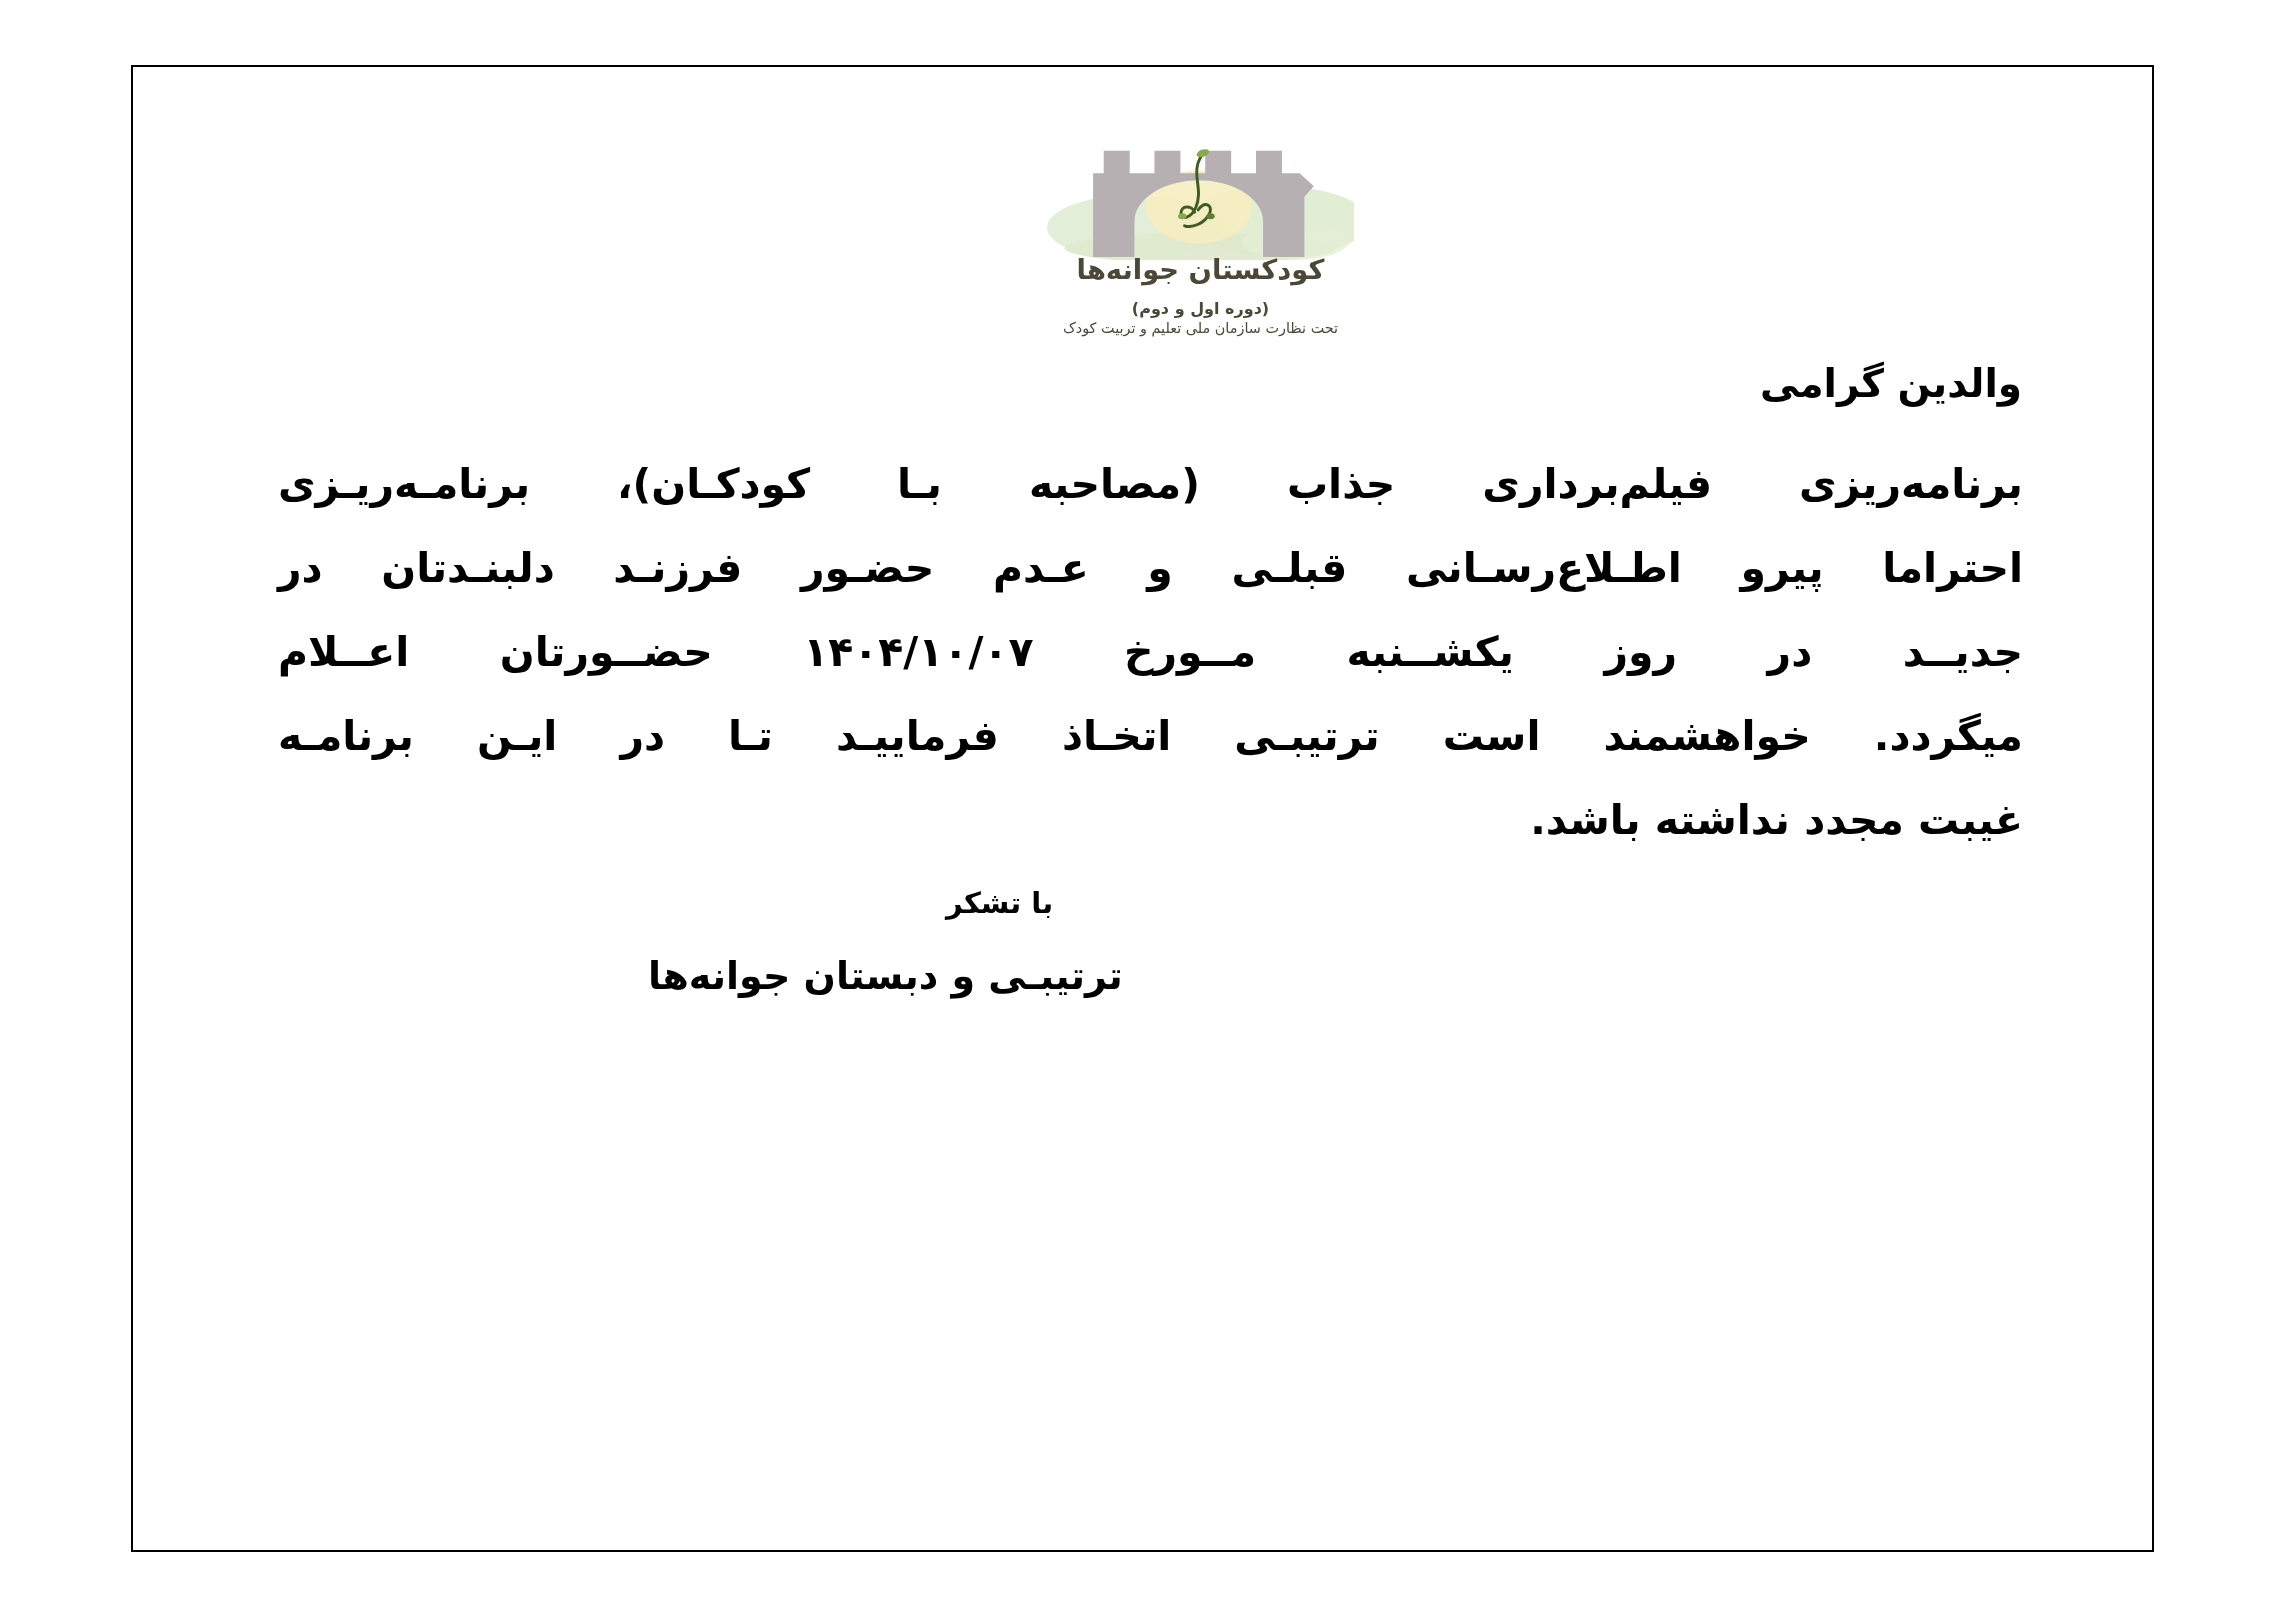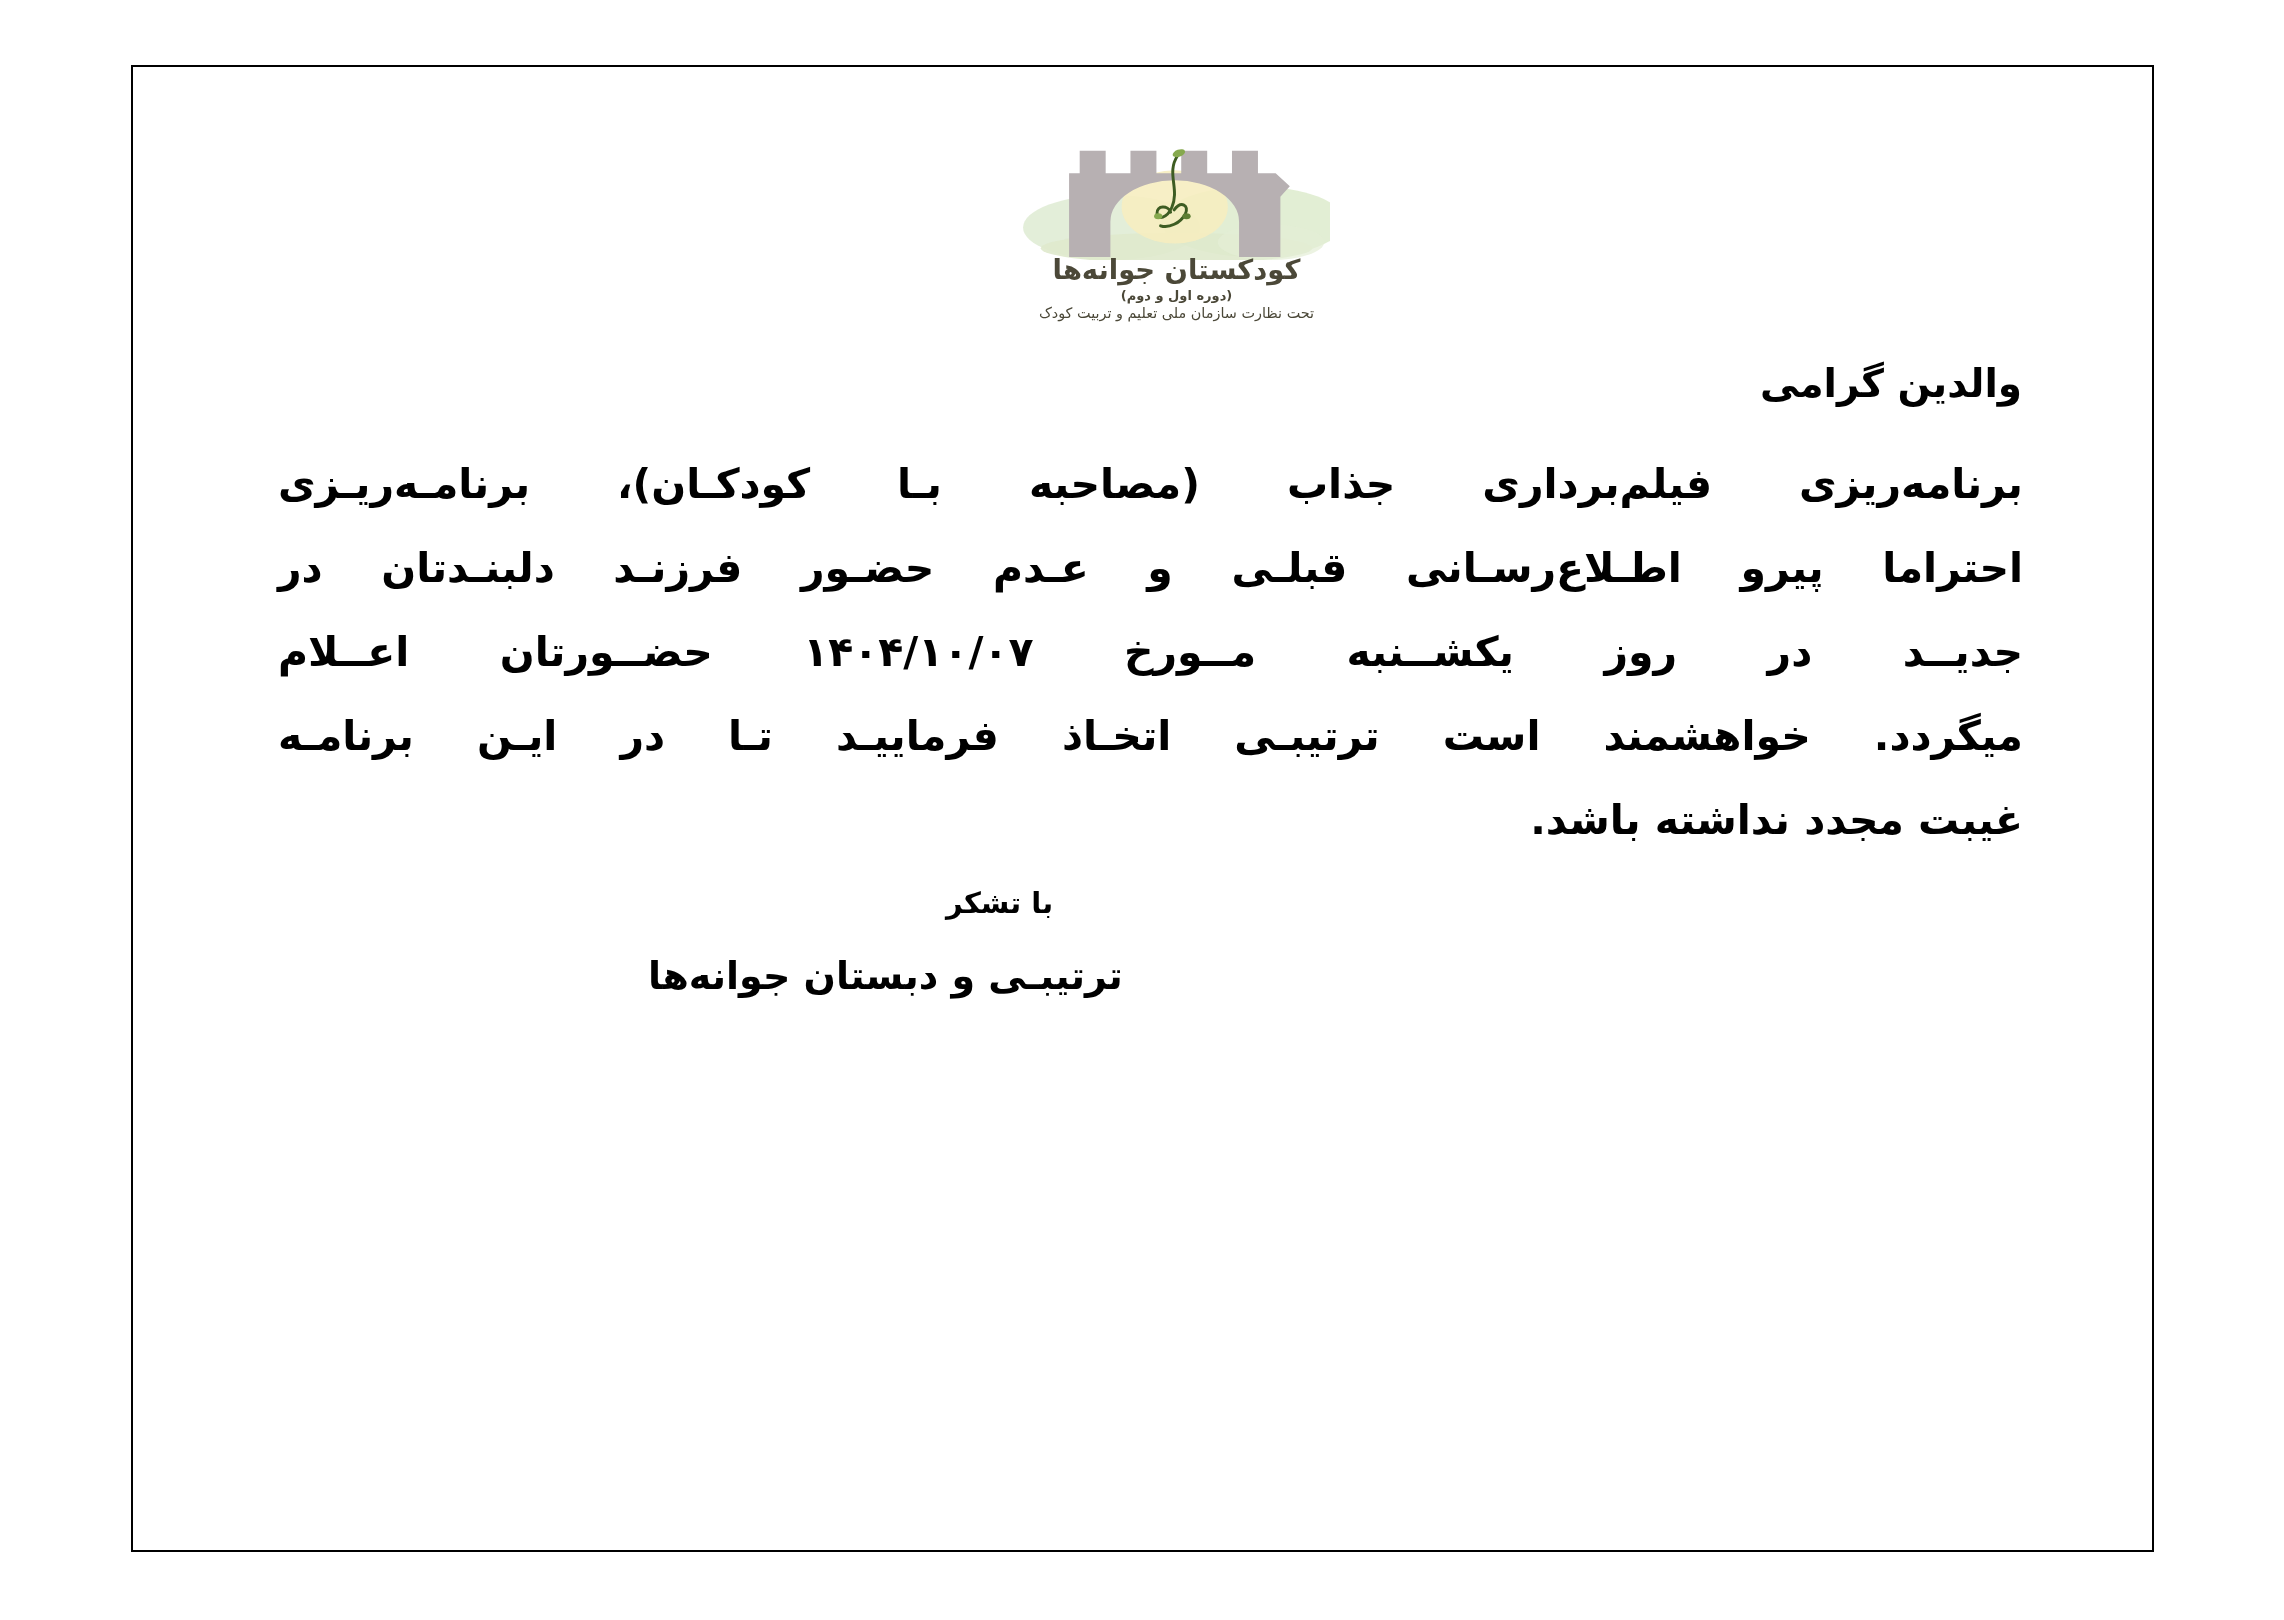--- a/index.html
+++ b/index.html
@@ -20,35 +20,35 @@
   }
   .page-border{
     position:absolute;left:131px;top:65px;
     width:2023px;height:1487px;
     border:2.6px solid var(--page-border);
     box-sizing:border-box;
     background:#ffffff;
   }
   
   .logo{
-    position:absolute;left:951px;top:139px;width:451px;
+    position:absolute;left:975px;top:139px;width:451px;
     display:flex;flex-direction:column;align-items:center;
     direction:rtl;text-align:center;
   }
   .logo svg{display:block;}
   .castle{fill:var(--castle-gray);}
   .cal{fill:none;stroke:var(--calligraphy-green);stroke-width:5;stroke-linecap:round;}
   .logo-title{
     margin-top:-6.5px;
     font-size:27.4px;font-weight:bold;color:var(--logo-text);
     letter-spacing:0.7px;
   }
   .logo-subtitle{
-    margin-top:3px;
-    font-size:13px;font-weight:bold;color:var(--logo-text);
+    margin-top:14px;
+    font-size:16px;font-weight:bold;color:var(--logo-text);
   }
   .logo-supervision{
     margin-top:2px;
     font-size:14.4px;font-weight:normal;color:var(--logo-text);
   }
   
   .greeting{
     position:absolute;top:361px;right:262px;
     direction:rtl;
     font-size:39px;font-weight:bold;color:var(--body-text);

